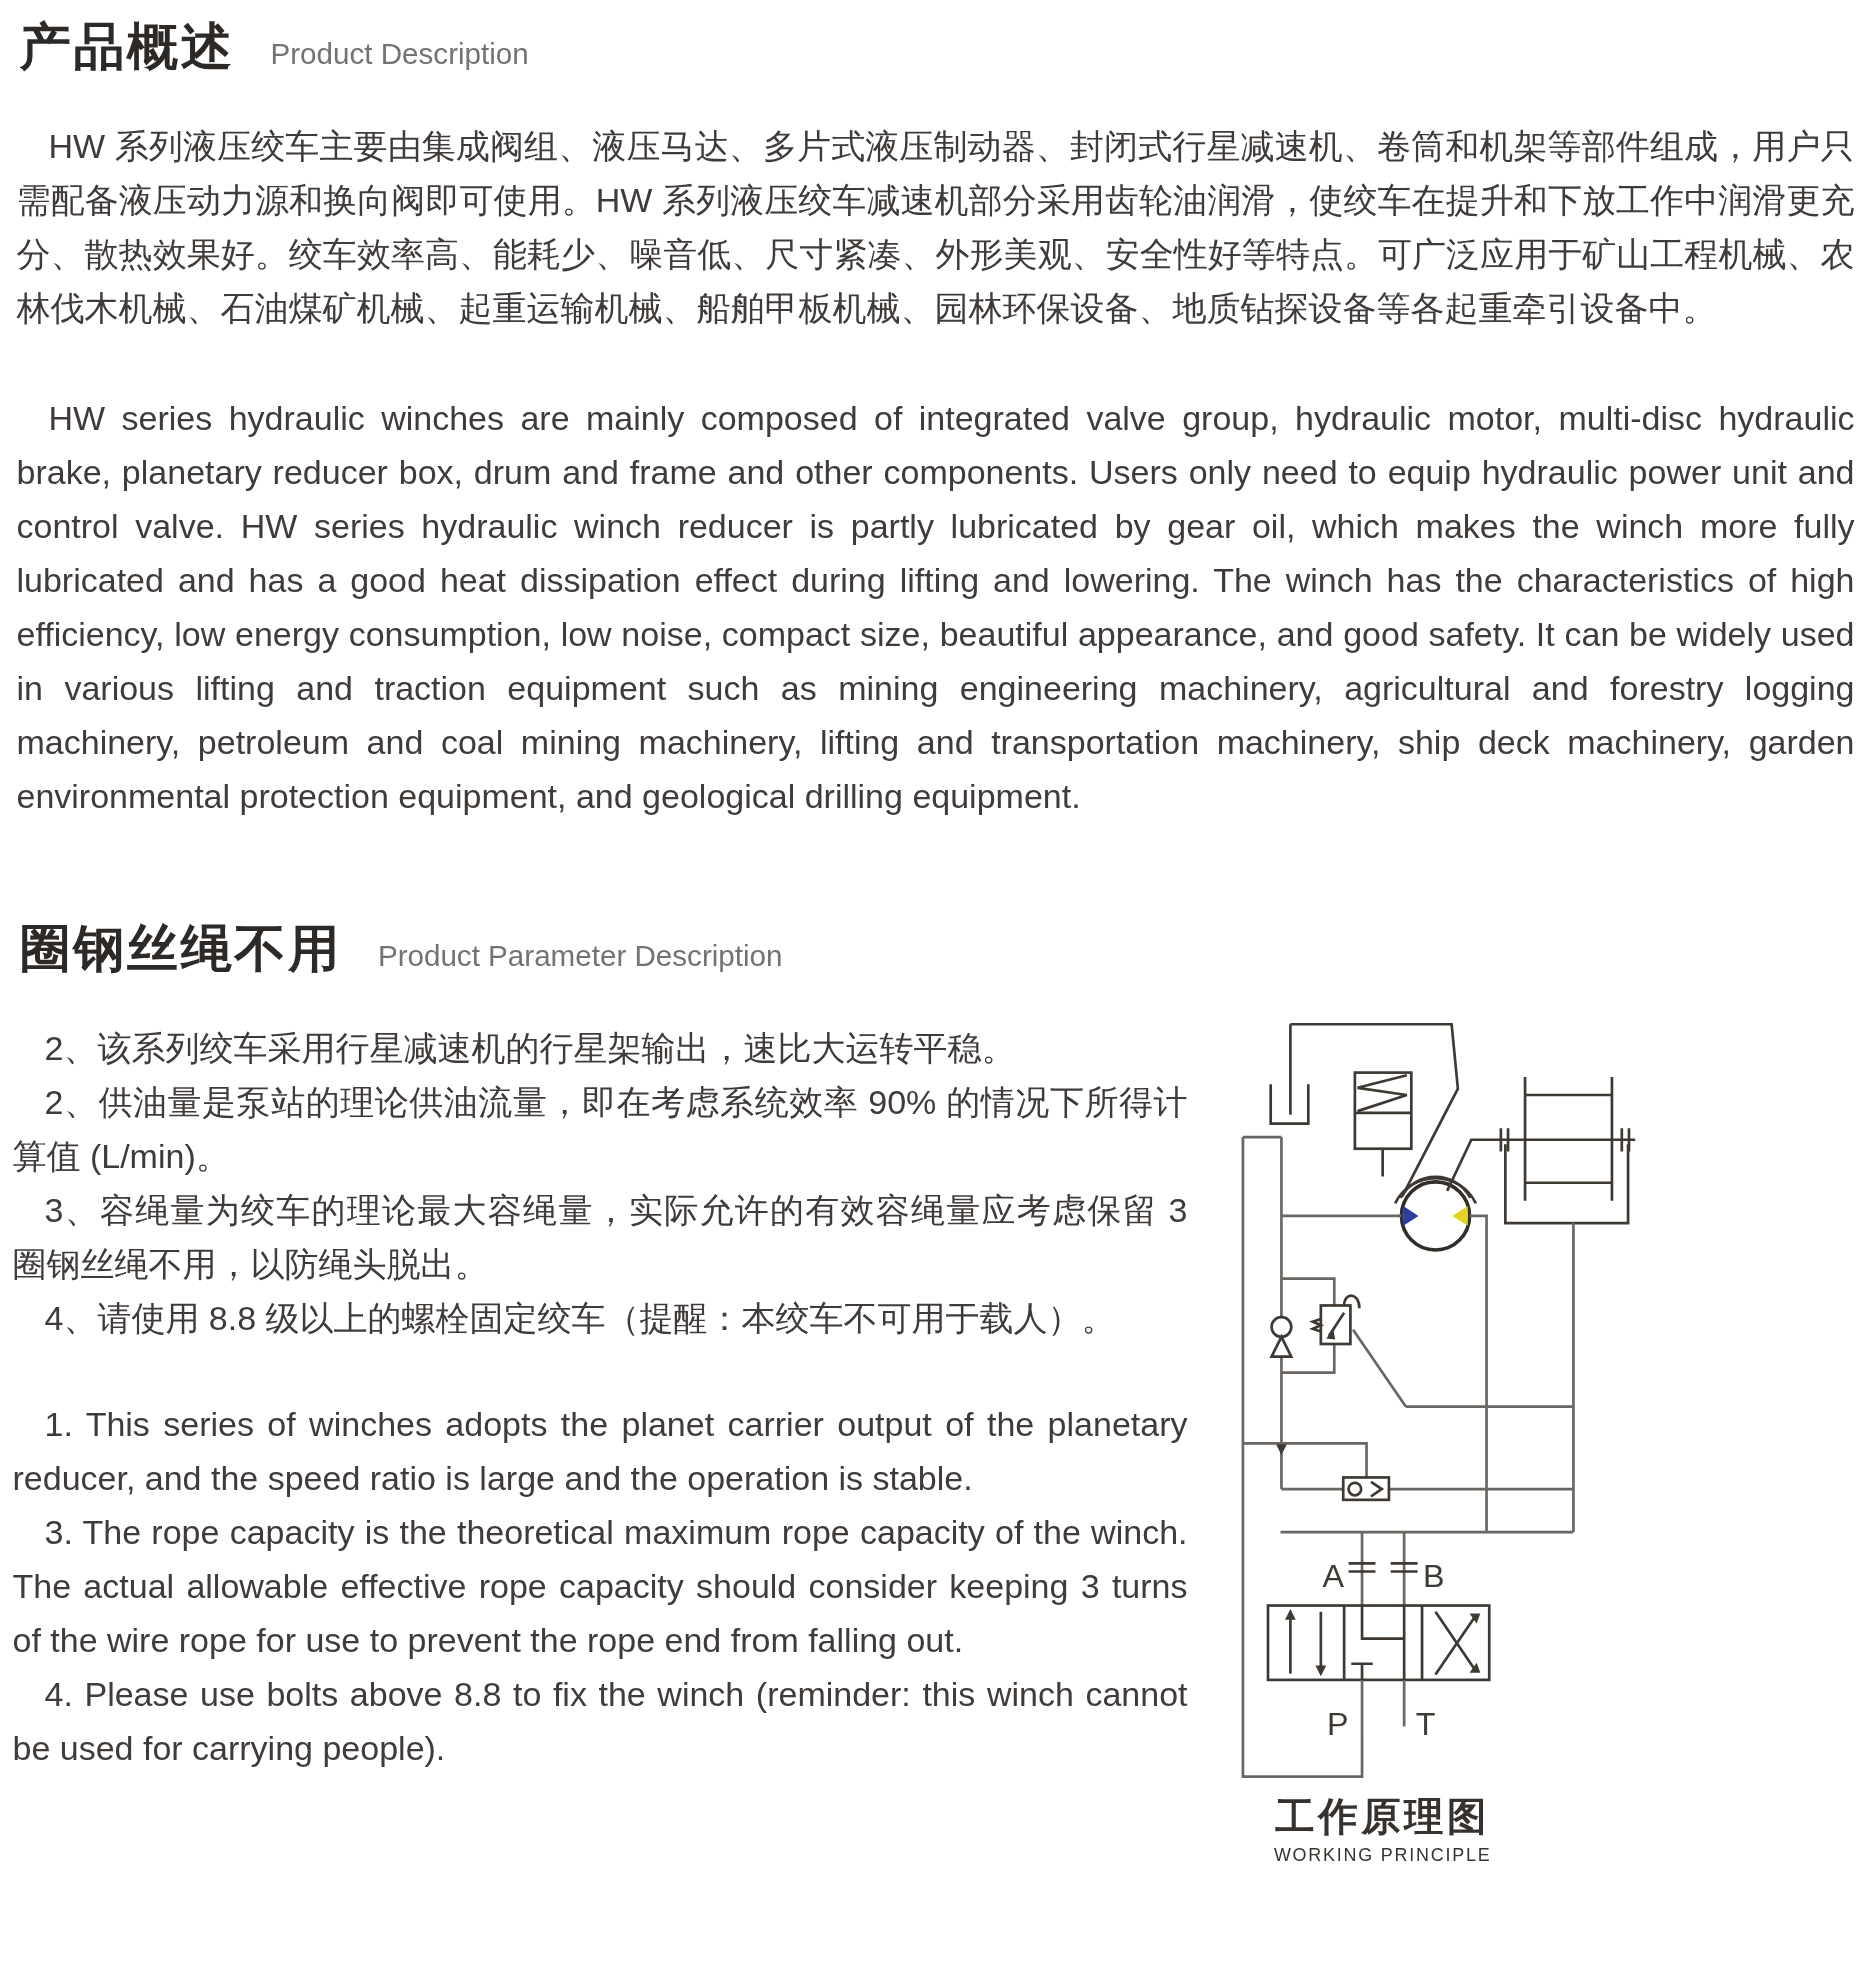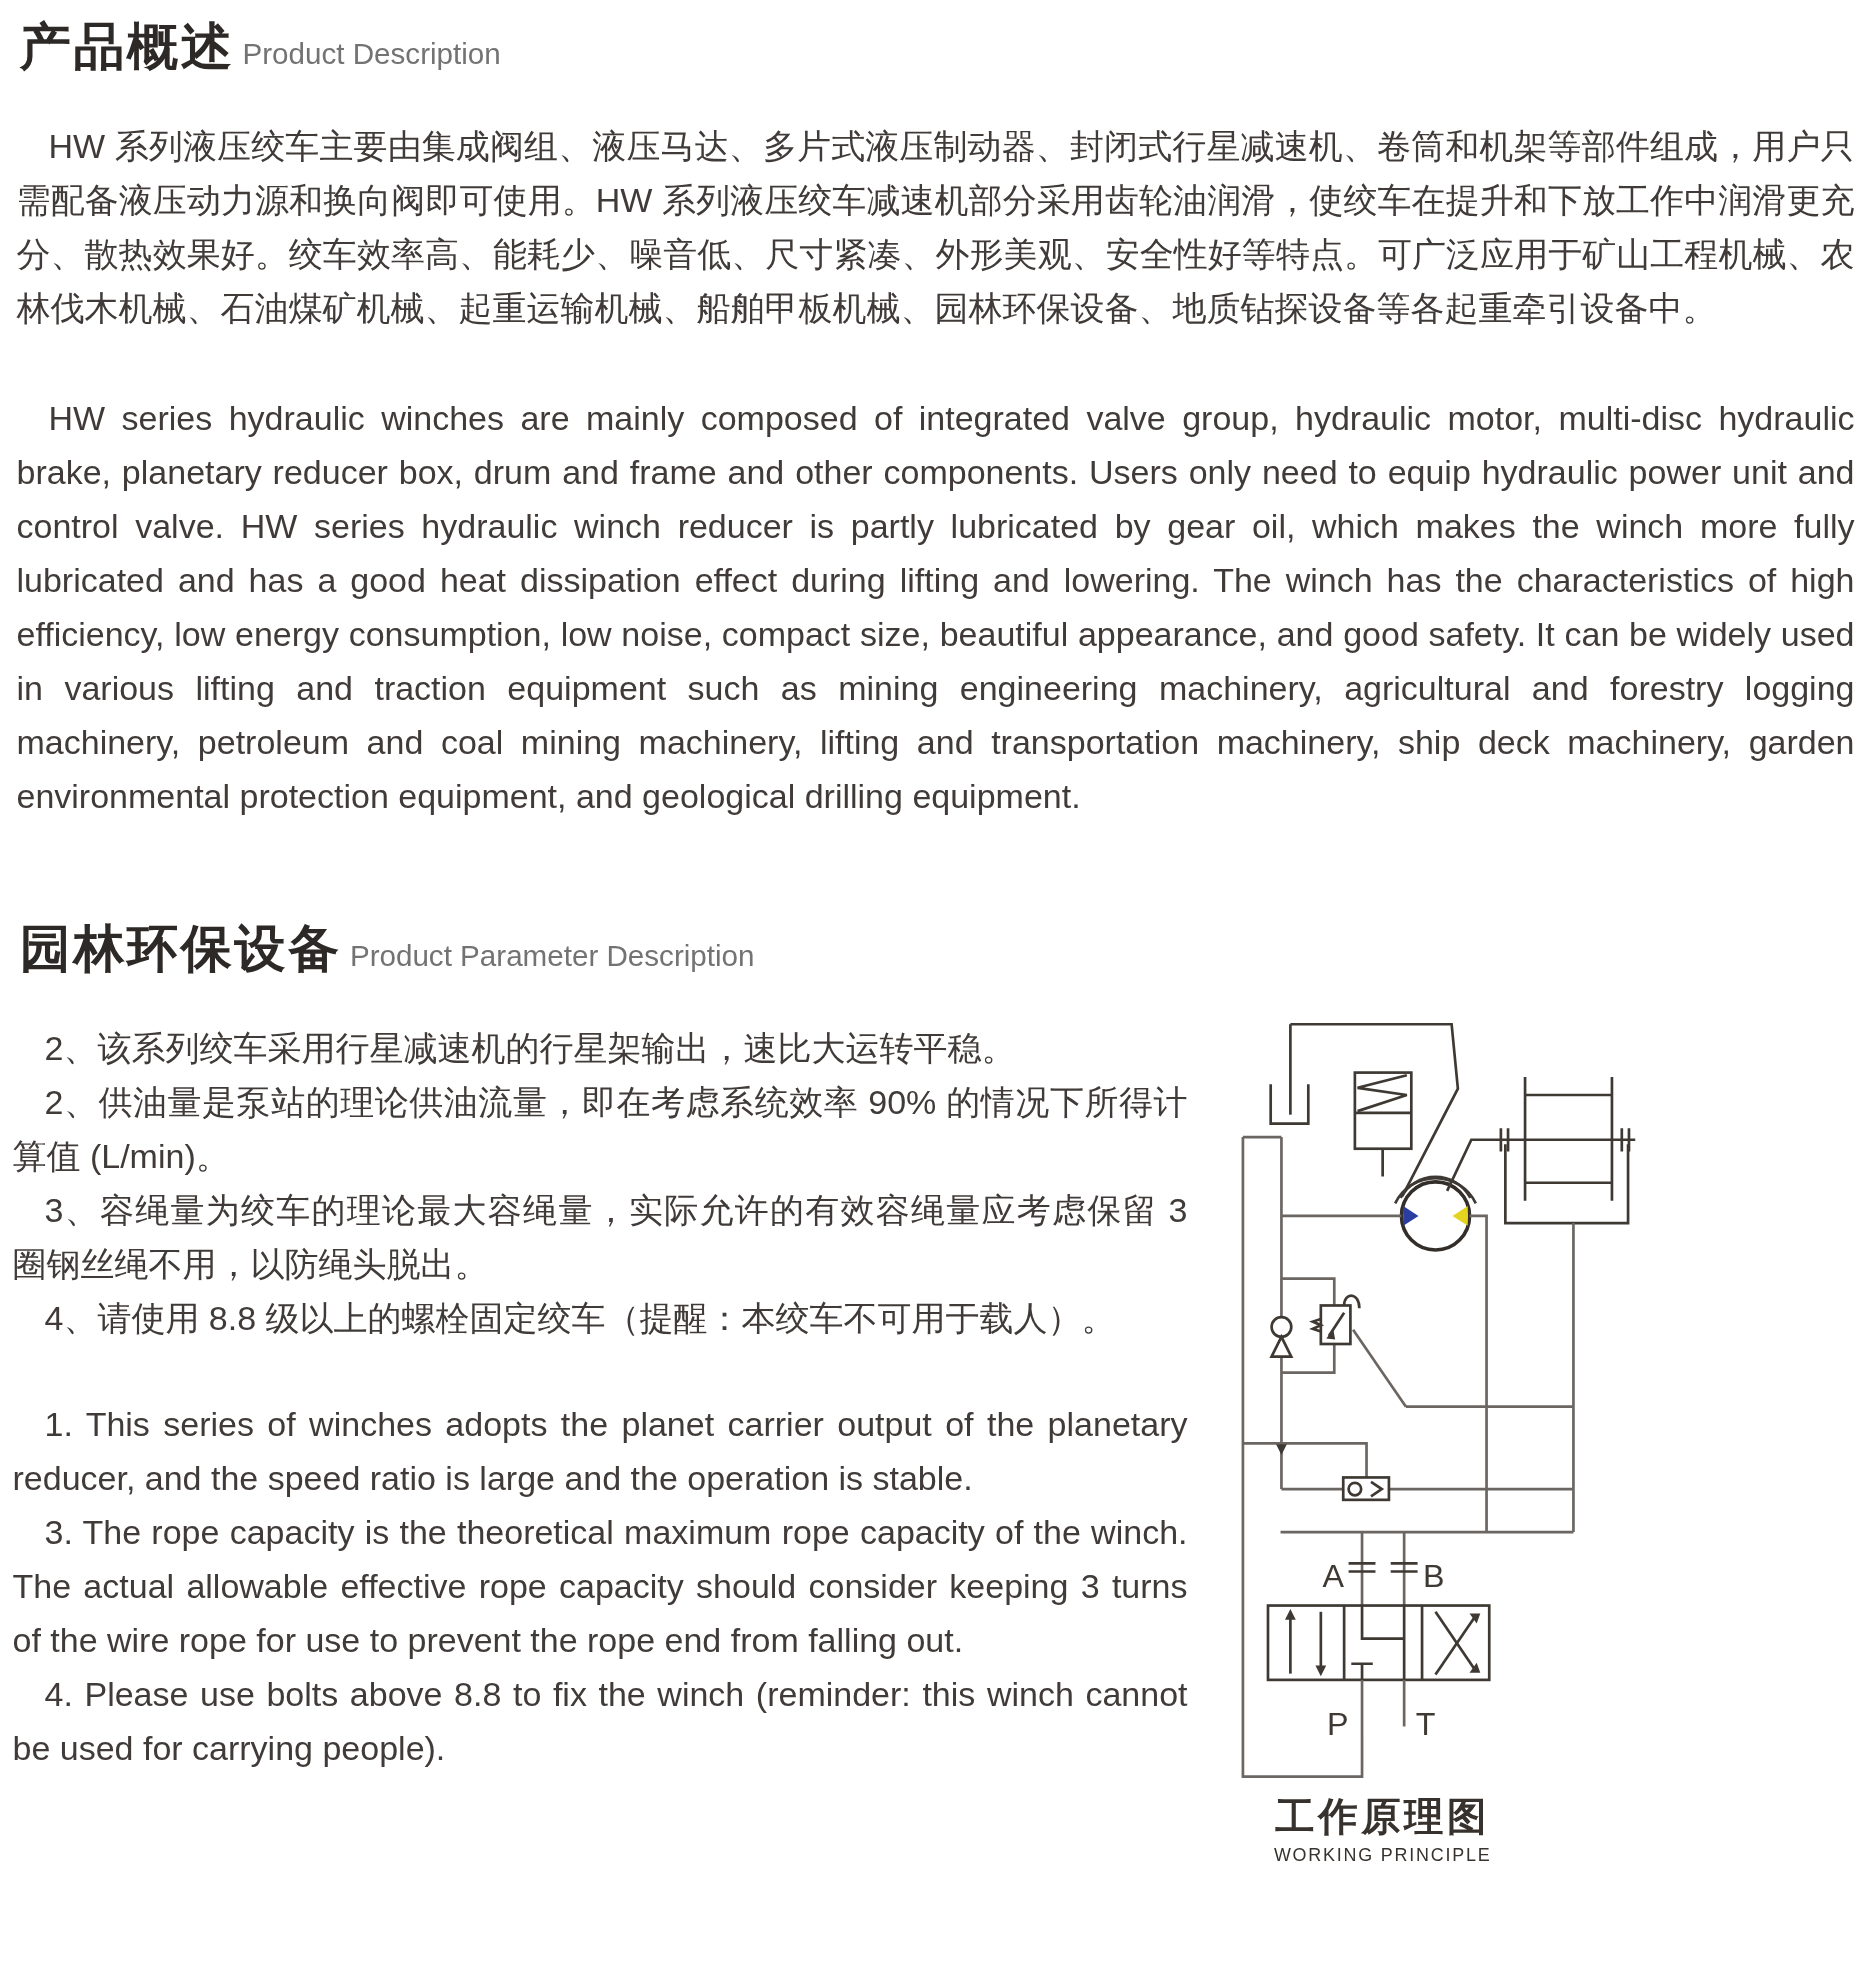--- a/index.html
+++ b/index.html
@@ -1,20 +1,20 @@
 <!DOCTYPE html>
 <html style="font-size:14.3px"><head>
 <meta charset="utf-8">
 <style>
   html,body{margin:0;padding:0;background:#ffffff;}
   .page{
     position:relative;width:1866px;height:1982px;background:#ffffff;
     font-family:"Liberation Sans","DejaVu Sans",sans-serif;color:#3e3a37;overflow:hidden;
   }
-  .heading{position:absolute;display:flex;align-items:baseline;gap:8px;white-space:nowrap;}
+  .heading{position:absolute;display:flex;align-items:baseline;gap:36px;white-space:nowrap;}
   .heading .zh{font-size:51px;color:#2d2926;font-weight:600;letter-spacing:2.7px;}
   .heading .en{font-size:29.6px;color:#737373;font-weight:400;}
   .body-text{
     position:absolute;font-size:34px;line-height:54px;text-align:justify;color:#403b38;
     margin:4px;
   }
   .body-text p{margin:0;text-indent:32px;}
   .list-block{position:absolute;}
   .list-block p{margin:0;text-indent:32px;font-size:34px;line-height:54px;text-align:justify;color:#403b38;}
   .diagram{position:absolute;left:1225px;top:999px;width:627px;height:896px;}
@@ -39,21 +39,21 @@
 
   <div class="body-text" style="left:12.5px;top:115px;width:1838px;">
     <p>HW 系列液压绞车主要由集成阀组、液压马达、多片式液压制动器、封闭式行星减速机、卷筒和机架等部件组成，用户只需配备液压动力源和换向阀即可使用。HW 系列液压绞车减速机部分采用齿轮油润滑，使绞车在提升和下放工作中润滑更充分、散热效果好。绞车效率高、能耗少、噪音低、尺寸紧凑、外形美观、安全性好等特点。可广泛应用于矿山工程机械、农林伐木机械、石油煤矿机械、起重运输机械、船舶甲板机械、园林环保设备、地质钻探设备等各起重牵引设备中。</p>
   </div>
 
   <div class="body-text" style="left:12.5px;top:387px;width:1838px;">
     <p>HW series hydraulic winches are mainly composed of integrated valve group, hydraulic motor, multi-disc hydraulic brake, planetary reducer box, drum and frame and other components. Users only need to equip hydraulic power unit and control valve. HW series hydraulic winch reducer is partly lubricated by gear oil, which makes the winch more fully lubricated and has a good heat dissipation effect during lifting and lowering. The winch has the characteristics of high efficiency, low energy consumption, low noise, compact size, beautiful appearance, and good safety. It can be widely used in various lifting and traction equipment such as mining engineering machinery, agricultural and forestry logging machinery, petroleum and coal mining machinery, lifting and transportation machinery, ship deck machinery, garden environmental protection equipment, and geological drilling equipment.</p>
   </div>
 
   <div class="heading" style="left:19.7px;top:915px;">
-    <span class="zh">园林环保设备</span>
+    <span class="zh">圈钢丝绳不用</span>
     <span class="en">Product Parameter Description</span>
   </div>
 
   <div class="list-block" style="left:12.5px;top:1021px;width:1175px;">
     <p>2、该系列绞车采用行星减速机的行星架输出，速比大运转平稳。</p>
     <p>2、供油量是泵站的理论供油流量，即在考虑系统效率 90% 的情况下所得计算值 (L/min)。</p>
     <p>3、容绳量为绞车的理论最大容绳量，实际允许的有效容绳量应考虑保留 3 圈钢丝绳不用，以防绳头脱出。</p>
     <p>4、请使用 8.8 级以上的螺栓固定绞车（提醒：本绞车不可用于载人）。</p>
   </div>
 

